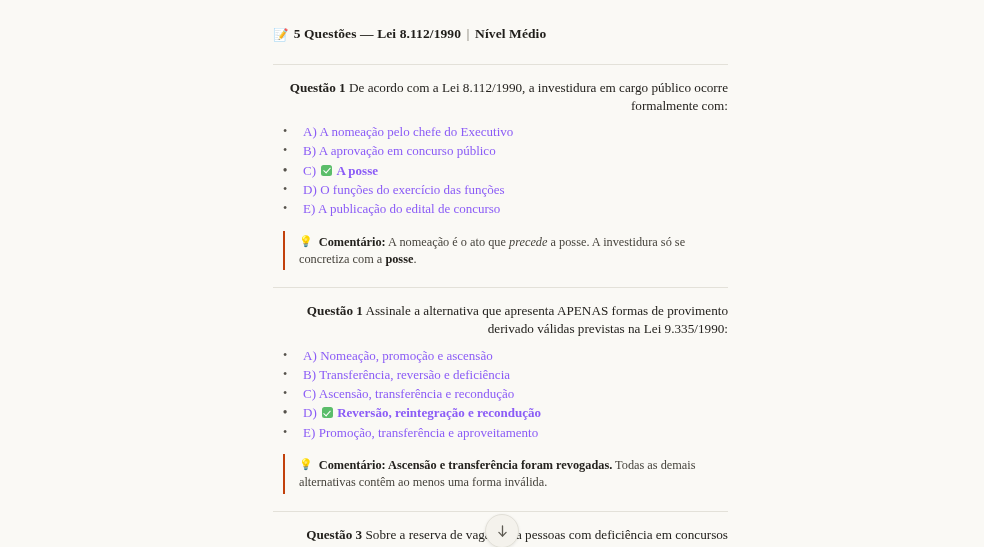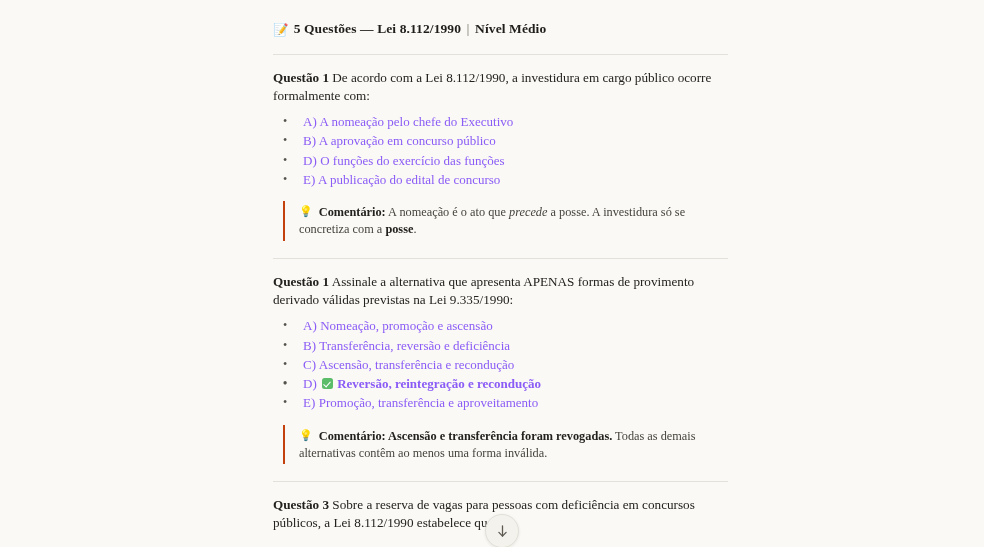--- a/index.html
+++ b/index.html
@@ -31,21 +31,21 @@
     width: 455px;
   }
 
   
   .doc-title {
     font-size: 13.5px;
     font-weight: bold;
     letter-spacing: 0.1px;
     color: #201e1a;
     padding-top: 21px;
-    line-height: 16px;
+    line-height: 26px;
     white-space: nowrap;
   }
   .doc-title .emoji {
     font-size: 12.5px;
     margin-right: 5px;
     vertical-align: -1px;
   }
   .doc-title .sep {
     color: #8c8madd;
     color: #9a968c;
@@ -62,20 +62,21 @@
 
   
   .question {
     padding-top: 14px;
   }
   .q-stem {
     font-size: 13.2px;
     line-height: 17.6px;
     color: #24221e;
     margin: 0;
+    text-align: right;
   }
   .q-stem .q-label {
     font-weight: bold;
   }
 
   ul.options {
     list-style: none;
     margin: 8px 0 0 0;
     padding: 0;
   }
@@ -185,20 +186,21 @@
     </div>
 
     <hr class="rule">
 
     <div id="questions-container">
         <div class="question">
           <p class="q-stem"><span class="q-label">Questão 1</span> <span>De acordo com a Lei 8.112/1990, a investidura em cargo público ocorre formalmente com:</span></p>
           <ul class="options">
             <li class="option"><span class="opt-letter">A)</span> <span>A nomeação pelo chefe do Executivo</span></li>
             <li class="option"><span class="opt-letter">B)</span> <span>A aprovação em concurso público</span></li>
+            <li class="option correct"><span class="opt-letter">C)</span> <span class="check"></span><span>A posse</span></li>
             <li class="option"><span class="opt-letter">D)</span> <span>O funções do exercício das funções</span></li>
             <li class="option"><span class="opt-letter">E)</span> <span>A publicação do edital de concurso</span></li>
           </ul>
           <div class="commentary"><span class="bulb">💡</span> <b>Comentário:</b><span> A nomeação é o ato que </span><i>precede</i><span> a posse. A investidura só se concretiza com a </span><b>posse</b><span>.</span></div>
         </div>
         <hr class="rule" style="margin-top: 17px;">
         <div class="question">
           <p class="q-stem"><span class="q-label">Questão 1</span> <span>Assinale a alternativa que apresenta APENAS formas de provimento derivado válidas previstas na Lei 9.335/1990:</span></p>
           <ul class="options">
             <li class="option"><span class="opt-letter">A)</span> <span>Nomeação, promoção e ascensão</span></li>

